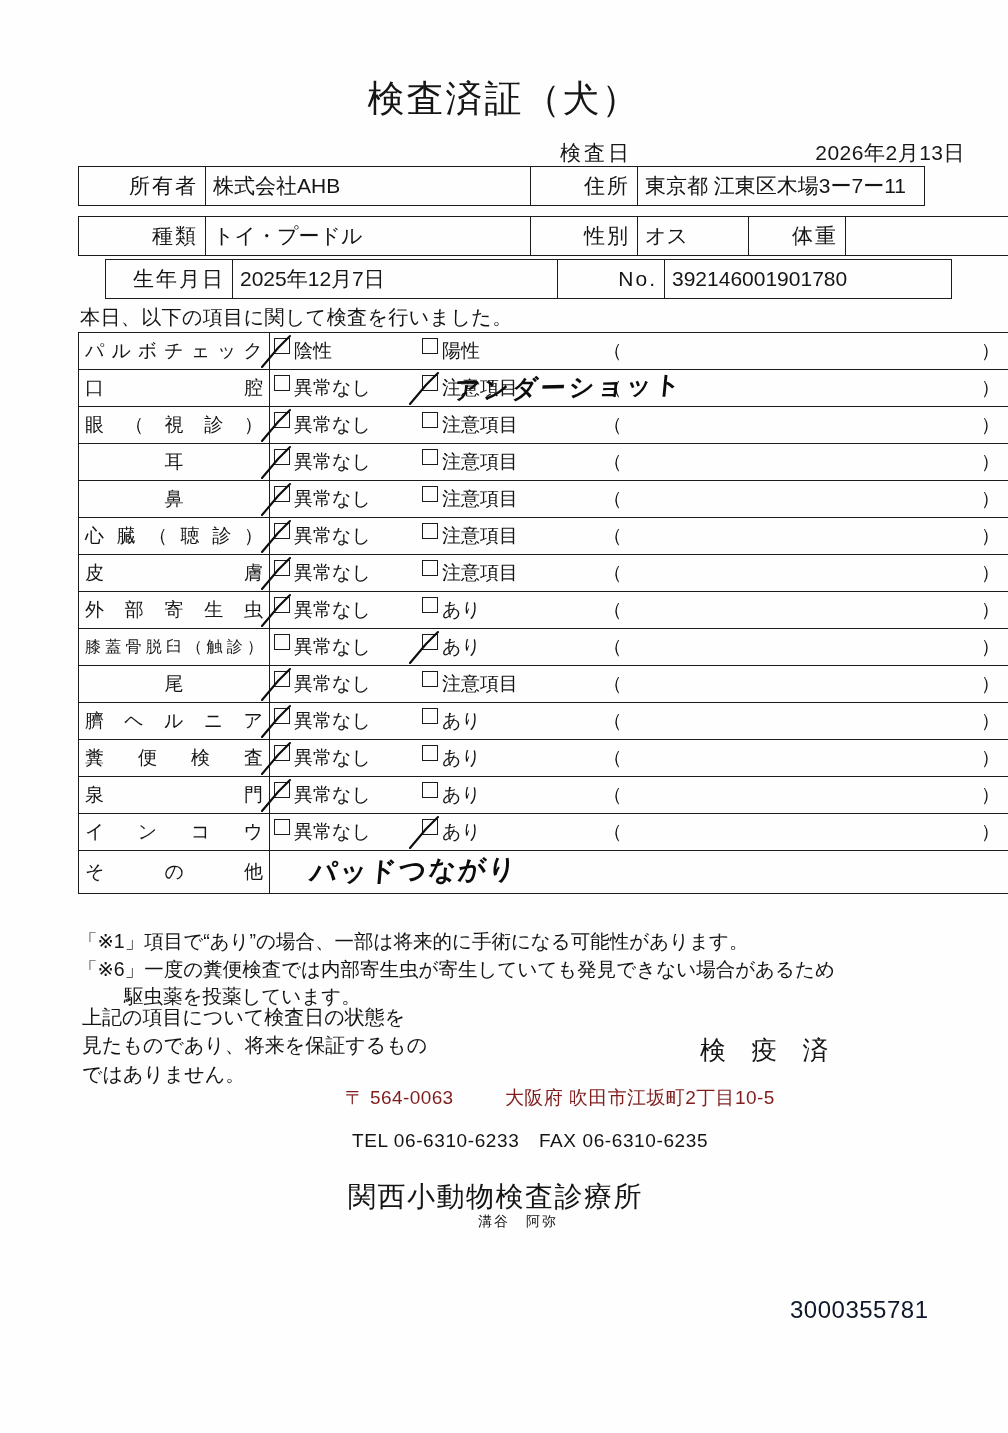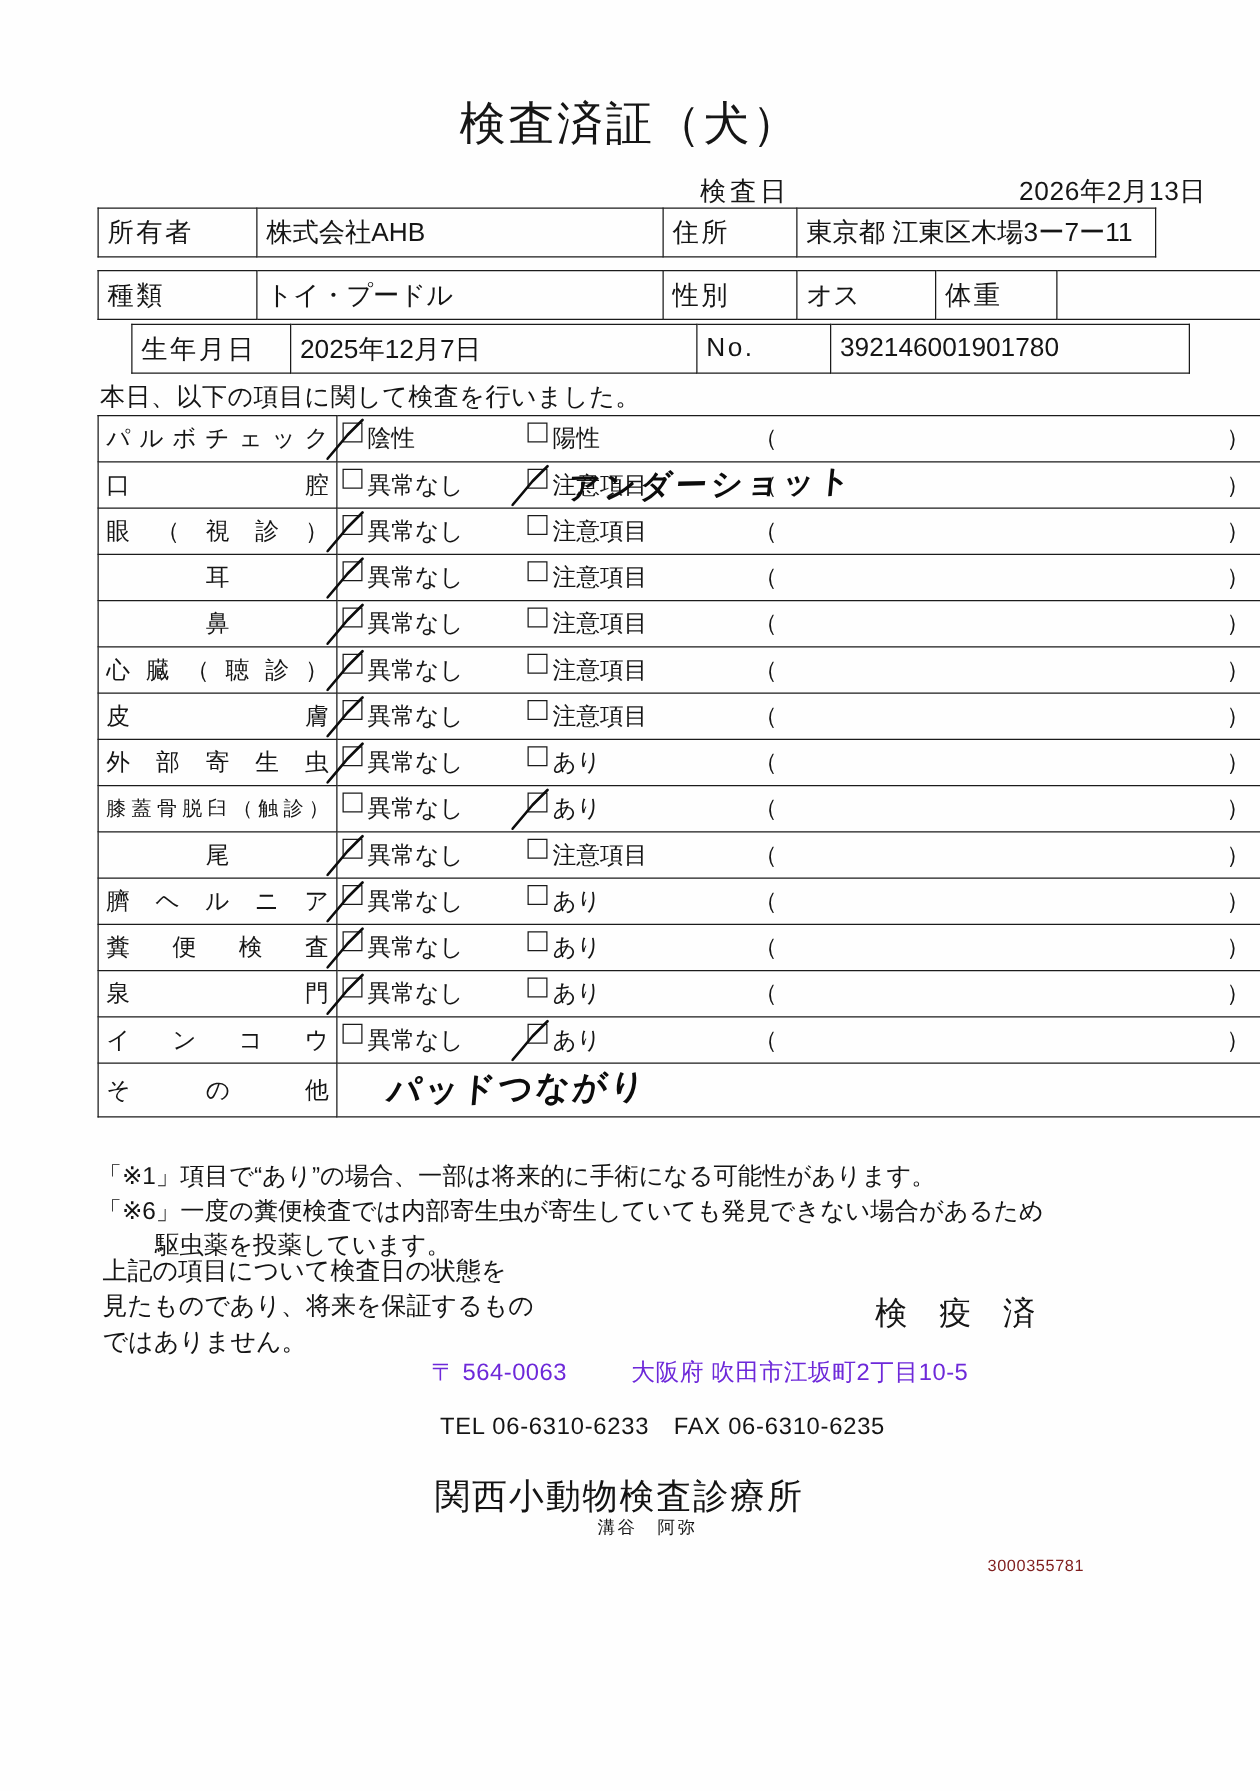--- a/index.html
+++ b/index.html
@@ -59,21 +59,21 @@
   }
   .info-table td {
     border: 1.6px solid #1b1b1b;
     height: 38px;
     padding: 0 7px;
     vertical-align: middle;
     white-space: nowrap;
     overflow: hidden;
   }
   .info-table td.key {
-    text-align: left;
+    text-align: right;
     letter-spacing: 2px;
   }
   .info-table td.val { text-align: left; }
   .info-table td.val-right { text-align: right; }
   .unit-g { font-size: 16px; padding-left: 5px; }
 
   #tbl-owner  { left: 78px; top: 166px; width: 847px; }
   #tbl-breed  { left: 78px; top: 216px; width: 1007px; }
   #tbl-birth  { left: 78px; top: 259px; width: 847px; margin-left: 27px; }
 
@@ -206,21 +206,21 @@
     letter-spacing: 9px;
     color: #151515;
   }
 
   
   .footer-addr {
     position: absolute;
     left: 345px; top: 1085px;
     font-size: 19px;
     letter-spacing: 0.4px;
-    color: #6d28d9;
+    color: #7f1d1d;
     white-space: nowrap;
   }
   .footer-addr .zip-spacer { display: inline-block; width: 40px; }
   .footer-tel {
     position: absolute;
     left: 352px; top: 1128px;
     font-size: 19px;
     letter-spacing: 0.6px;
     color: #141414;
     white-space: nowrap;
@@ -236,24 +236,24 @@
   .clinic-person {
     position: absolute;
     left: 478px; top: 1213px;
     font-size: 14px;
     letter-spacing: 2px;
     color: #141414;
     white-space: nowrap;
   }
   .doc-number {
     position: absolute;
-    left: 790px; top: 1245px;
-    font-size: 13px;
+    left: 790px; top: 1296px;
+    font-size: 24px;
     letter-spacing: 0.5px;
-    color: #7f1d1d;
+    color: #0f172a;
   }
 </style>
 </head>
 <body>
 
 <div class="page">
 
   <div class="doc-title">検査済証（犬）</div>
 
   <div class="exam-date-row">

